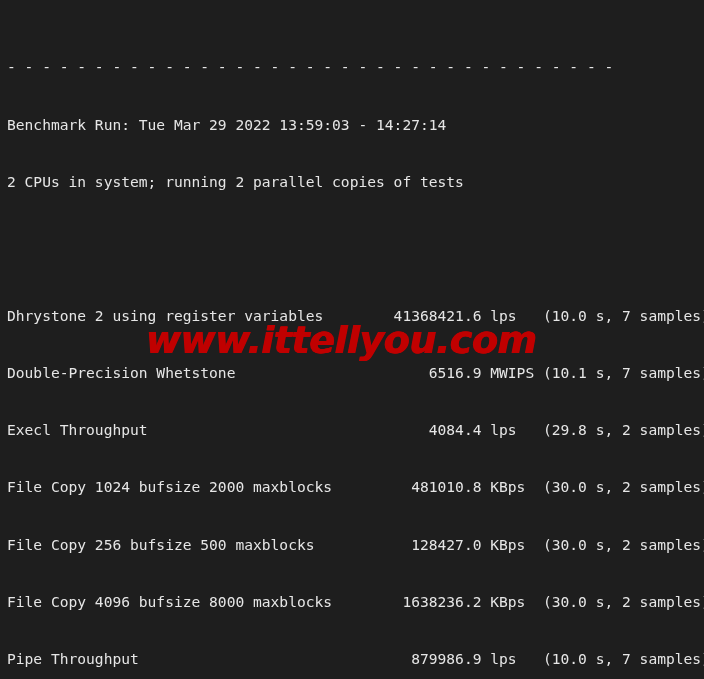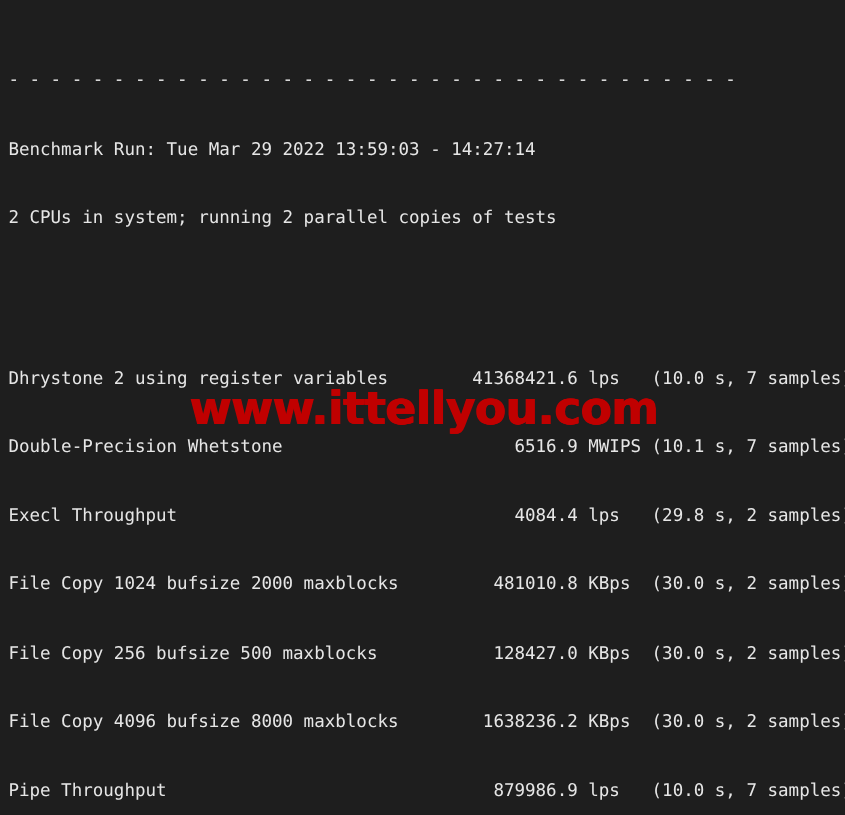--- a/index.html
+++ b/index.html
@@ -32,25 +32,26 @@
     display: block;
     height: 19.1px;
     white-space: pre;
   }
   .blank {
     display: block;
     height: 19.1px;
   }
   #watermark {
     position: absolute;
-    left: 158px;
+    left: 146px;
     top: 320px;
     z-index: 5;
     font-family: "DejaVu Sans", "Liberation Sans", sans-serif;
     font-weight: bold;
+    font-style: italic;
     font-size: 38px;
     line-height: 40px;
     color: #c00000;
     letter-spacing: -0.5px;
     white-space: pre;
     pointer-events: none;
     text-shadow: 0.5px 0 0 #c00000, -0.5px 0 0 #c00000;
   }
 </style>
 </head>

